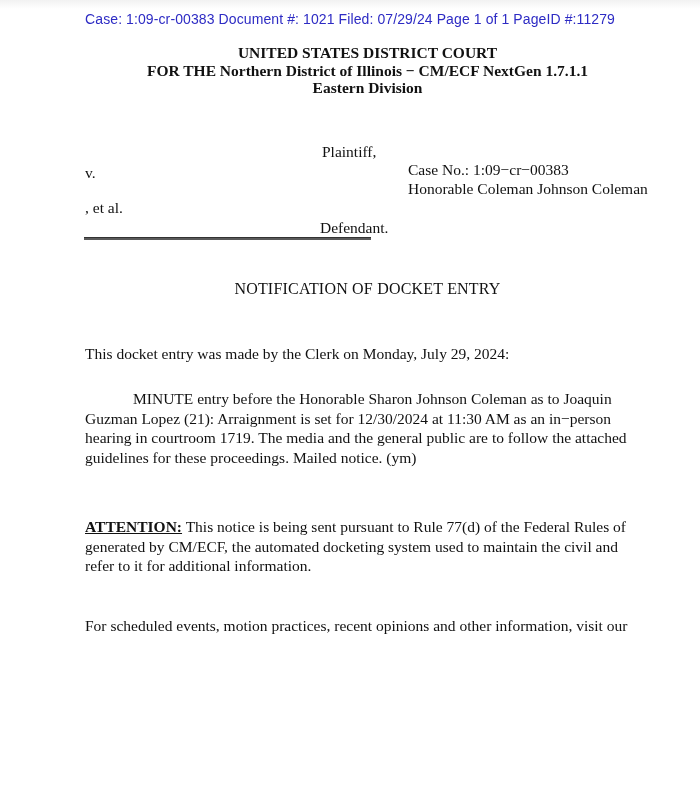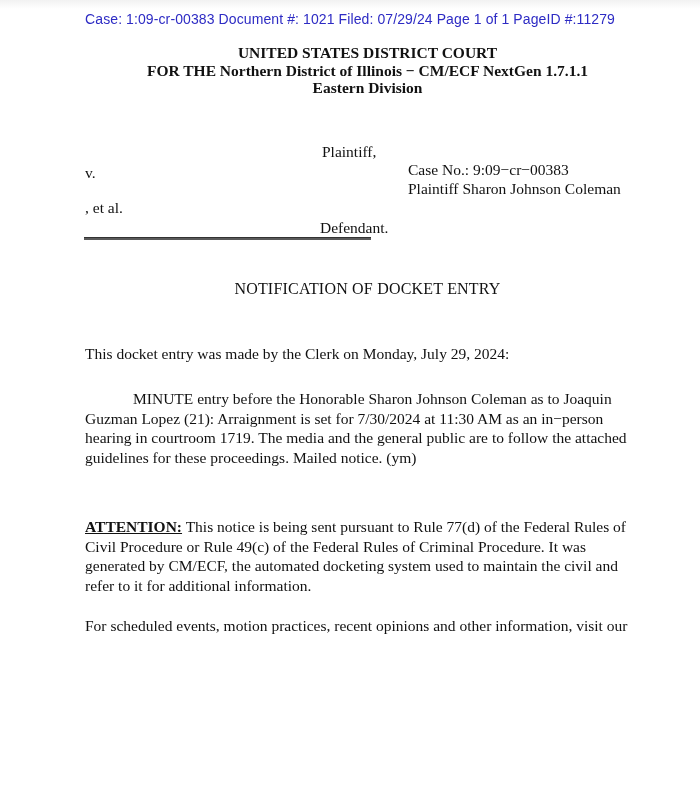--- a/index.html
+++ b/index.html
@@ -102,40 +102,39 @@
   <div class="stamp">Case: 1:09-cr-00383 Document #: 1021 Filed: 07/29/24 Page 1 of 1 PageID #:11279</div>
 
   <div class="court-header">
     <div class="line">UNITED STATES DISTRICT COURT</div>
     <div class="line">FOR THE Northern District of Illinois − CM/ECF NextGen 1.7.1.1</div>
     <div class="line">Eastern Division</div>
   </div>
 
   <div class="caption-item plaintiff-role">Plaintiff,</div>
   <div class="caption-item versus">v.</div>
-  <div class="caption-item case-no">Case No.: 9:09−cr−00383</div>
-  <div class="caption-item judge">Plaintiff Sharon Johnson Coleman</div>
+  <div class="caption-item case-no">Case No.: 1:09−cr−00383</div>
+  <div class="caption-item judge">Honorable Coleman Johnson Coleman</div>
   <div class="caption-item defendant-name">, et al.</div>
   <div class="caption-item defendant-role">Defendant.</div>
   <div class="caption-rule"></div>
 
   <div class="doc-heading">NOTIFICATION OF DOCKET ENTRY</div>
 
   <div class="clerk-line">This docket entry was made by the Clerk on Monday, July 29, 2024:</div>
 
   <div class="para minute-para">
     <div class="line indent">MINUTE entry before the Honorable Sharon Johnson Coleman as to Joaquin</div>
-    <div class="line">Guzman Lopez (21): Arraignment is set for 7/30/2024 at 11:30 AM as an in−person</div>
+    <div class="line">Guzman Lopez (21): Arraignment is set for 12/30/2024 at 11:30 AM as an in−person</div>
     <div class="line">hearing in courtroom 1719. The media and the general public are to follow the attached</div>
     <div class="line">guidelines for these proceedings. Mailed notice. (ym)</div>
   </div>
 
   <div class="para attention-para">
     <div class="line"><span class="bold">ATTENTION:</span><span> This notice is being sent pursuant to Rule 77(d) of the Federal Rules of</span></div>
-    <div class="line">Civil Procedure or Rule 49(c) of the Federal Rules of Criminal Procedure. It was</div>
     <div class="line">generated by CM/ECF, the automated docketing system used to maintain the civil and</div>
     <div class="line">refer to it for additional information.</div>
   </div>
 
   <div class="para events-para">
     <div class="line">For scheduled events, motion practices, recent opinions and other information, visit our</div>
   </div>
 
 </div>
 

